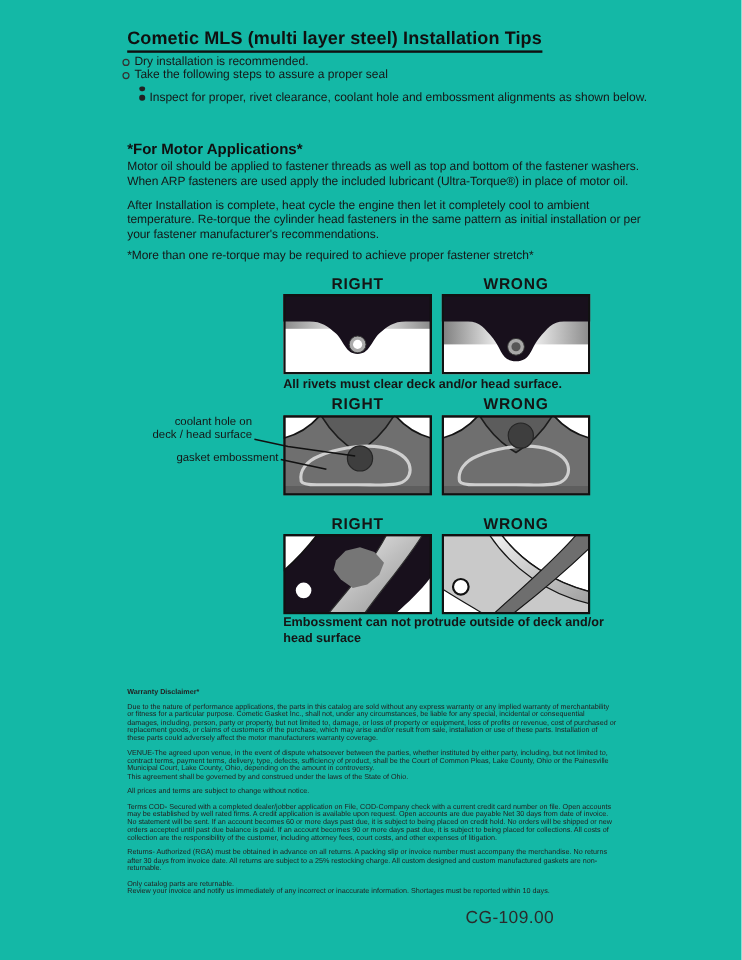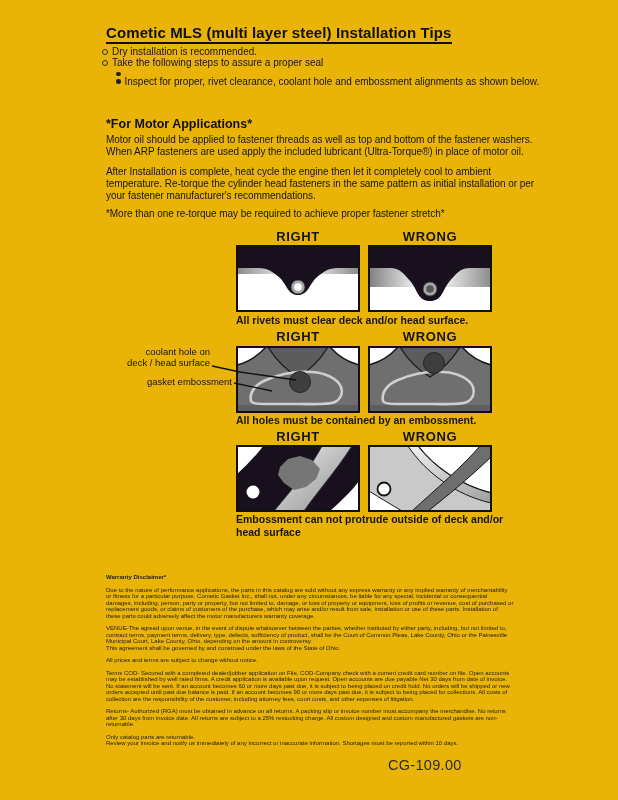--- a/index.html
+++ b/index.html
@@ -1,17 +1,17 @@
 <!DOCTYPE html>
 <html><head>
 <meta charset="utf-8">
 <style>
   html,body{margin:0;padding:0;background:#ffffff;}
   #page{
-    position:relative;width:618px;height:800px;background:#eab308;overflow:hidden;
+    position:relative;width:618px;height:800px;background:#14b8a6;overflow:hidden;
     font-family:"Liberation Sans","DejaVu Sans",sans-serif;color:#161616;
   }
   .abs{position:absolute;}
   
   #doc-title{
     left:106px;top:24px;font-size:15px;font-weight:bold;color:#101010;
     border-bottom:2px solid #101010;padding-bottom:1px;letter-spacing:.1px;
   }
   
   #tips-list{left:102px;top:46px;width:440px;font-size:10px;line-height:11.4px;}
@@ -135,21 +135,20 @@
     <rect x="0" y="0" width="124" height="67" fill="#6f6f6f"></rect>
     <path d="M32,1 C40,14 50,24 62,31 C74,24 84,14 92,1 Z" fill="#5c5c5c" stroke="#1d1d1d" stroke-width="1.4"></path>
     <path d="M1,1 H30 C22,10 12,16 1,19 Z" fill="#ffffff" stroke="#141414" stroke-width="1.4"></path>
     <path d="M123,1 H94 C102,10 112,16 123,19 Z" fill="#ffffff" stroke="#141414" stroke-width="1.4"></path>
     <rect x="1" y="59" width="122" height="7" fill="#5e5e5e"></rect>
     <path d="M15,55 C13,46 20,38 30,34 C44,28 62,25 76,26 C90,27 102,33 105,41 C107,47 105,53 99,56 C92,59 80,58 62,58 L28,58 C20,58 16,57 15,55 Z" fill="none" stroke="#cfcfcf" stroke-width="2.6"></path>
     <circle cx="66" cy="17" r="10.5" fill="#3e3e3e" stroke="#262626" stroke-width="1"></circle>
     <rect x="1" y="1" width="122" height="65" fill="none" stroke="#111" stroke-width="2"></rect>
   </svg>
 
-  <div class="abs fig-caption" style="top:414px;">All holes must be contained by an embossment.</div>
 
   <svg class="abs" id="leader-overlay" width="618" height="800" viewBox="0 0 618 800">
     <polyline points="212,366 240,372 296,380" fill="none" stroke="#111" stroke-width="1.3"></polyline>
     <polyline points="234,383 272,391" fill="none" stroke="#111" stroke-width="1.3"></polyline>
   </svg>
 
   <div class="abs fig-label" style="left:236px;top:429px;">RIGHT</div>
   <div class="abs fig-label" style="left:368px;top:429px;">WRONG</div>
 
   <svg class="abs fig-box" style="left:236px;top:445px;" width="124" height="67" viewBox="0 0 124 67">

